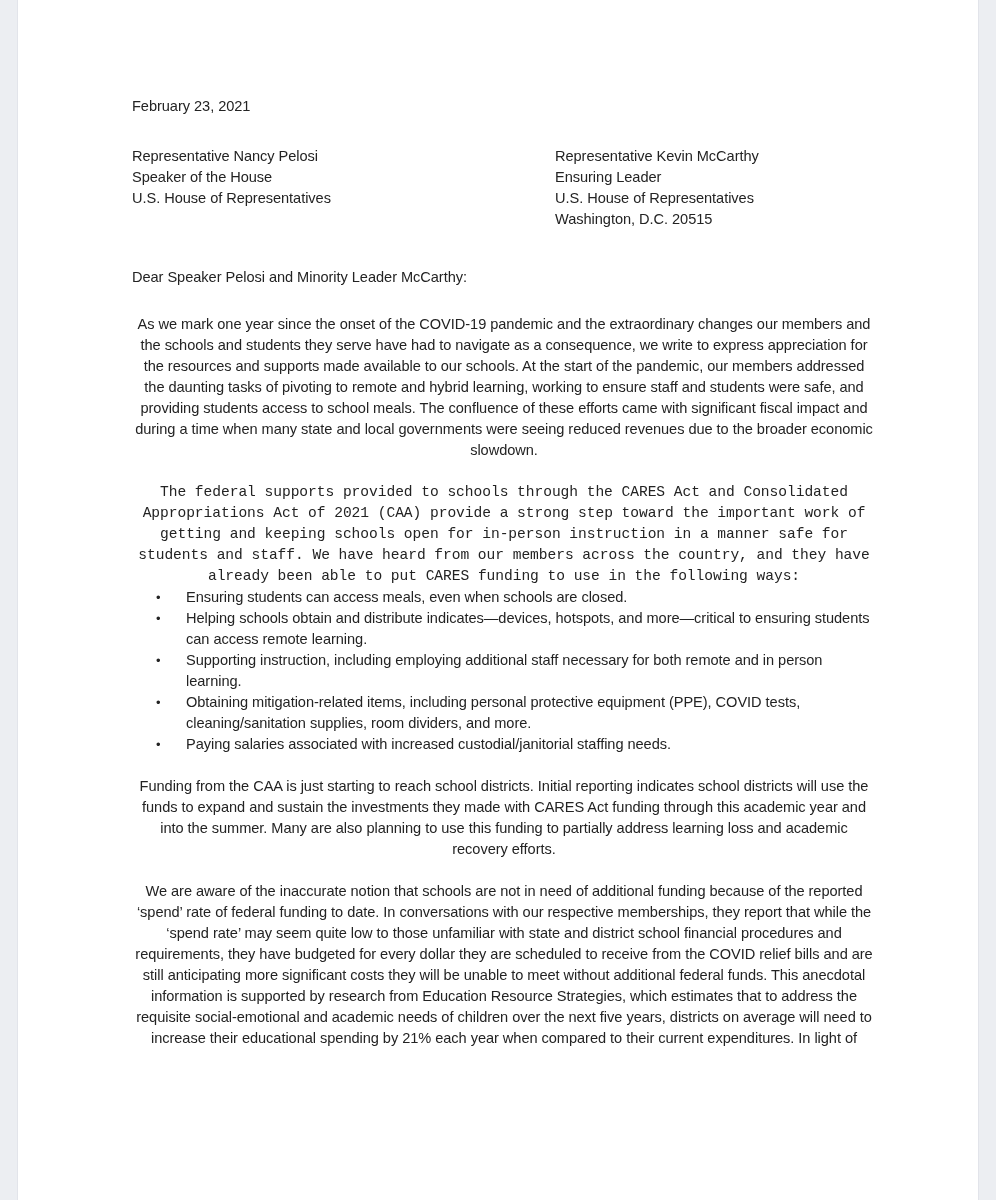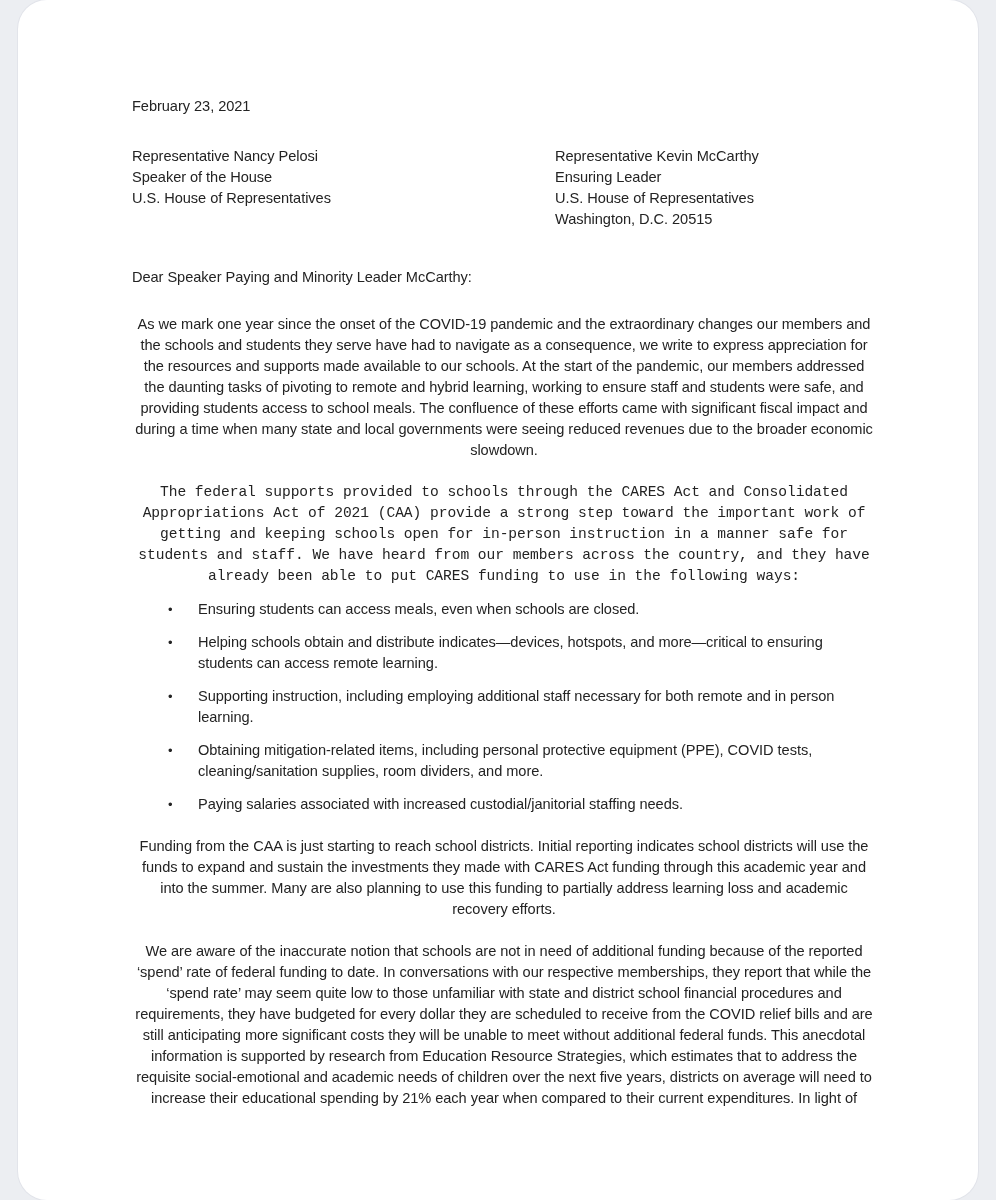--- a/index.html
+++ b/index.html
@@ -25,21 +25,20 @@
   
   .page {
     position: absolute;
     left: 18px;
     top: 0;
     width: 960px;
     height: 1200px;
     background: #ffffff;
     box-shadow: 0 0 0 1px #e2e4ea;
     overflow: hidden;
-    border-radius: 29px;
   }
 
   .page-inner {
     position: absolute;
     left: 114px;       
     top: 96px;
     width: 744px;
   }
 
   .doc-text {
@@ -81,21 +80,21 @@
   }
 
   .bullets {
     list-style: none;
     margin: 0 0 21px 0;
     padding: 0;
   }
   .bullet-item {
     position: relative;
     padding-left: 54px;
-    margin: 12px;
+    margin: 0;
   }
   .bullet-item::before {
     content: "\2022";
     position: absolute;
     left: 24px;
     top: 0;
     font-size: 13px;
     line-height: 21px;
     color: #232323;
   }
@@ -118,21 +117,21 @@
           <p class="address-line">U.S. House of Representatives</p>
         </div>
         <div class="address-col">
           <p class="address-line">Representative Kevin McCarthy</p>
           <p class="address-line">Ensuring Leader</p>
           <p class="address-line">U.S. House of Representatives</p>
           <p class="address-line">Washington, D.C. 20515</p>
         </div>
       </div>
 
-      <p class="salutation">Dear Speaker Paying and Minority Leader McCarthy:</p>
+      <p class="salutation">Dear Speaker Pelosi and Minority Leader McCarthy:</p>
 
       <p class="para">As we mark one year since the onset of the COVID-19 pandemic and the extraordinary changes our members and the schools and students they serve have had to navigate as a consequence, we write to express appreciation for the resources and supports made available to our schools. At the start of the pandemic, our members addressed the daunting tasks of pivoting to remote and hybrid learning, working to ensure staff and students were safe, and providing students access to school meals. The confluence of these efforts came with significant fiscal impact and during a time when many state and local governments were seeing reduced revenues due to the broader economic slowdown.</p>
 
       <p class="para no-gap">The federal supports provided to schools through the CARES Act and Consolidated Appropriations Act of 2021 (CAA) provide a strong step toward the important work of getting and keeping schools open for in-person instruction in a manner safe for students and staff. We have heard from our members across the country, and they have already been able to put CARES funding to use in the following ways:</p>
 
       <ul class="bullets">
         <li class="bullet-item">Ensuring students can access meals, even when schools are closed.</li>
         <li class="bullet-item">Helping schools obtain and distribute indicates—devices, hotspots, and more—critical to ensuring students can access remote learning.</li>
         <li class="bullet-item">Supporting instruction, including employing additional staff necessary for both remote and in person learning.</li>
         <li class="bullet-item">Obtaining mitigation-related items, including personal protective equipment (PPE), COVID tests, cleaning/sanitation supplies, room dividers, and more.</li>

